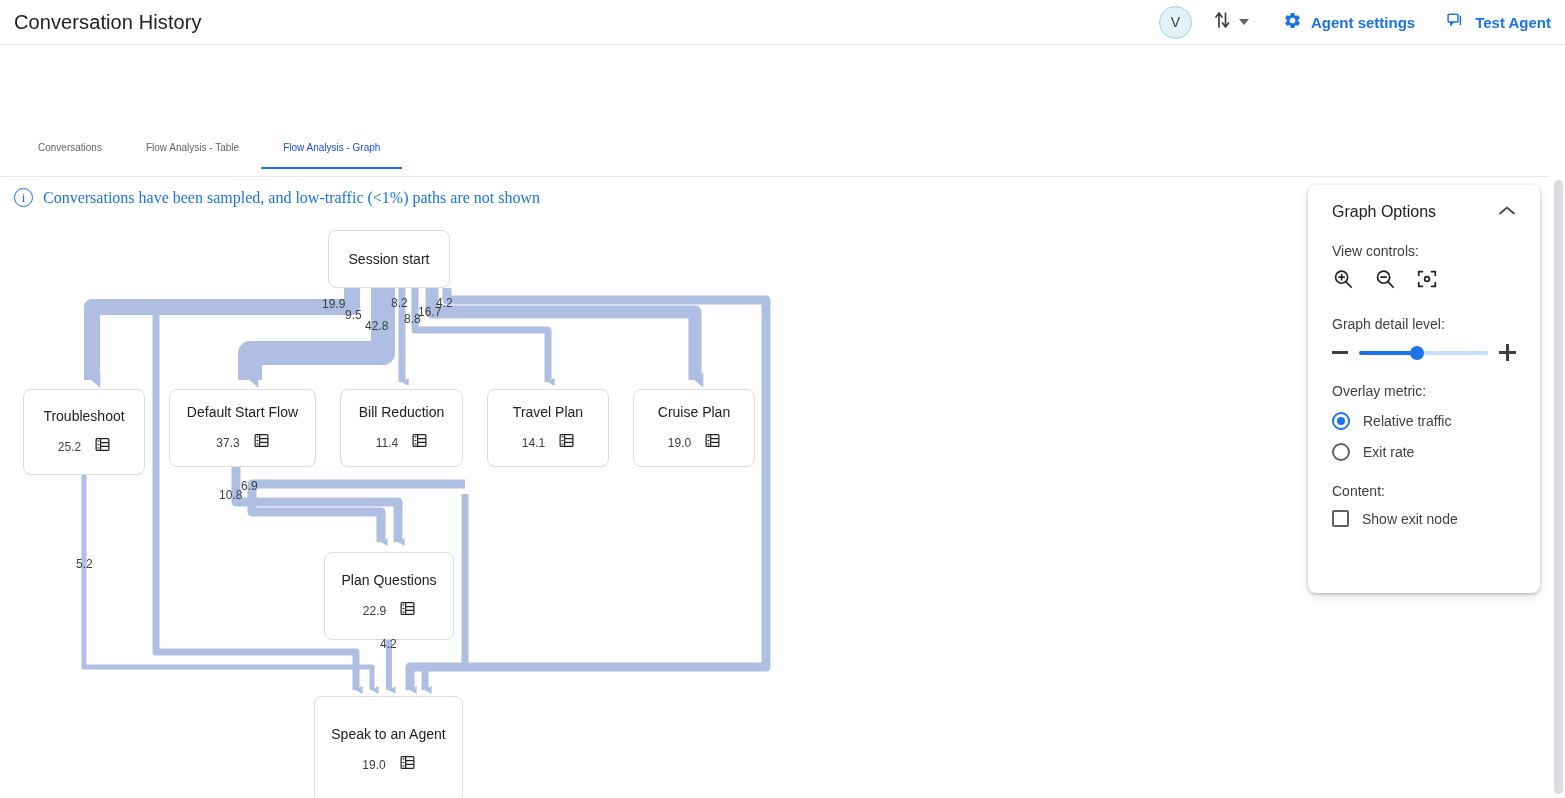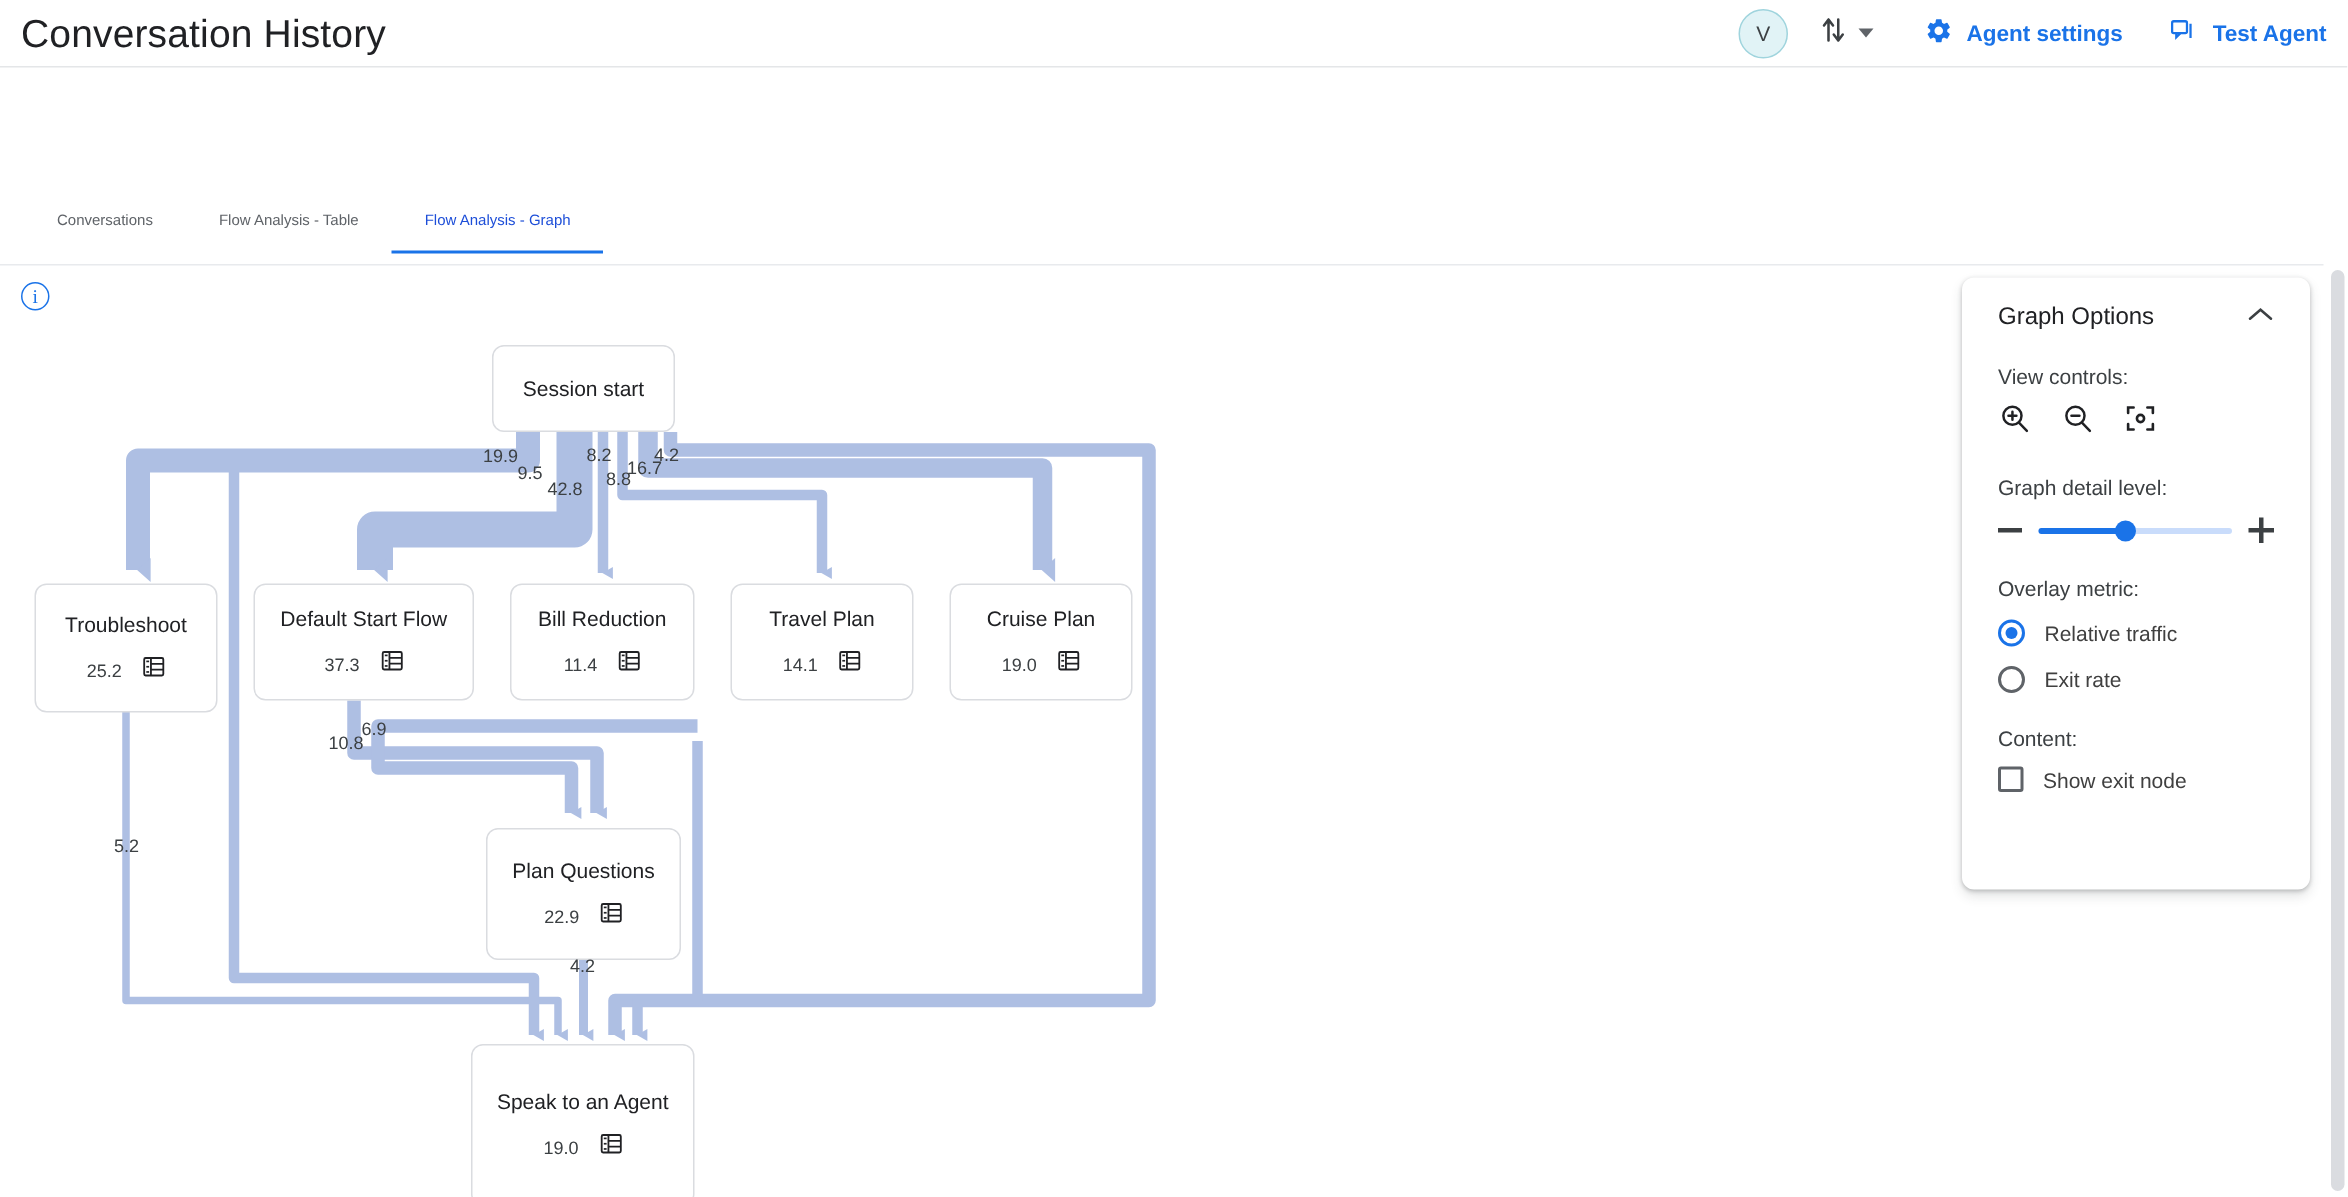--- a/index.html
+++ b/index.html
@@ -12,21 +12,21 @@
   }
   .app { position: relative; width: 1565px; height: 798px; background: #fff; }
 
   
   .topbar {
     position: absolute; left: 0; top: 0; width: 1565px; height: 45px;
     background: #fff; border-bottom: 1px solid #e4e6e8;
     display: flex; align-items: center;
   }
   .page-title {
-    margin-left: 14px; font-size: 26px; color: #202124; letter-spacing: .1px;
+    margin-left: 14px; font-size: 20px; color: #202124; letter-spacing: .1px;
     font-weight: 400;
   }
   .topbar-right {
     margin-left: auto; display: flex; align-items: center; height: 100%;
     padding-right: 10px; gap: 0px;
   }
   .avatar {
     width: 33px; height: 33px; border-radius: 50%;
     background: #e1f3f6; border: 1px solid #9fd4dd;
     color: #3c4043; font-size: 14px;
@@ -199,20 +199,21 @@
 
   <div class="tabs">
     <div class="tab">Conversations</div>
     <div class="tab">Flow Analysis - Table</div>
     <div class="tab active">Flow Analysis - Graph</div>
   </div>
   <div class="tabs-underline"></div>
 
   <div class="banner">
     <span class="info-icon">i</span>
+    <span>Conversations have been sampled, and low-traffic (&lt;1%) paths are not shown</span>
   </div>
 
   <div class="graph-canvas">
 
     <svg class="flow" width="1300" height="586">
       <defs>
         <marker id="ah" markerWidth="9" markerHeight="9" refX="4.5" refY="7.6" orient="auto" markerUnits="userSpaceOnUse">
           <path d="M0.5,1 L8.5,1 L4.5,8 z" fill="#aebfe3"></path>
         </marker>
         <marker id="ahw" markerWidth="17" markerHeight="11" refX="8.5" refY="9.4" orient="auto" markerUnits="userSpaceOnUse">

